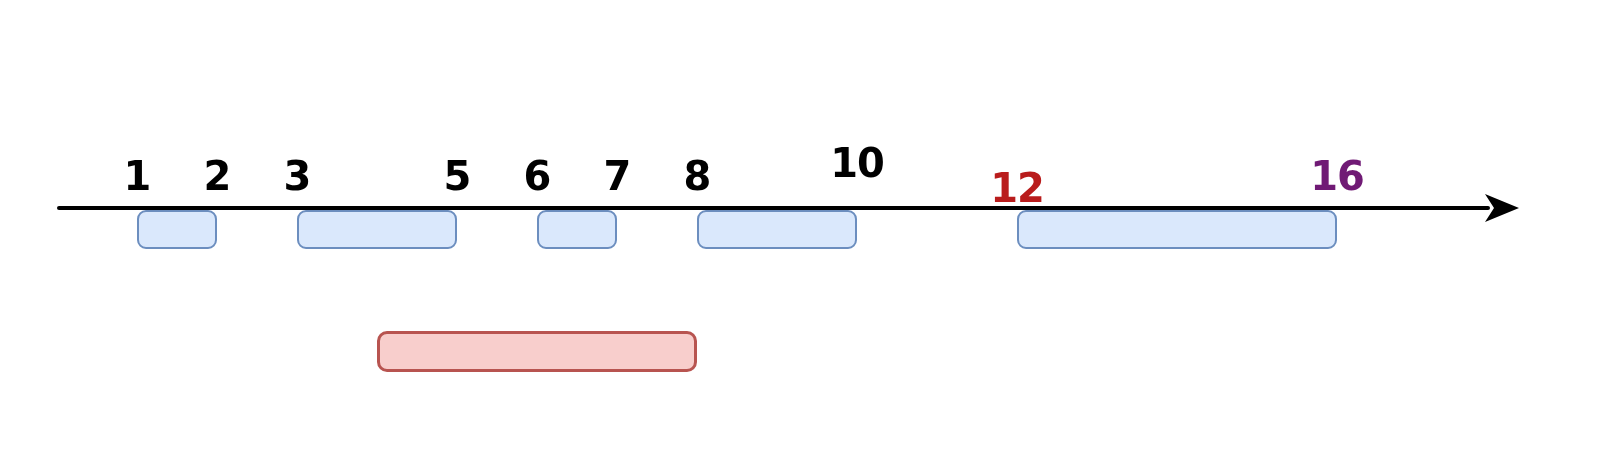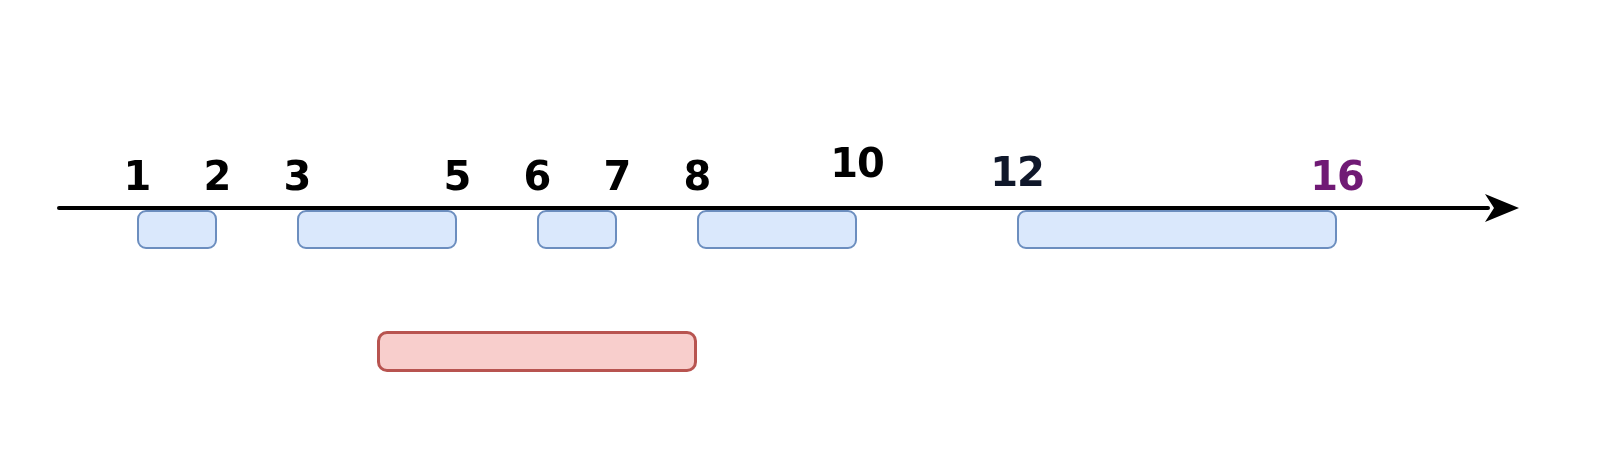--- a/index.html
+++ b/index.html
@@ -51,21 +51,21 @@
 <div class="canvas">
   <div id="labels-layer">
       <div class="tick-label" style="left: 137px; top: 156px; color: rgb(0, 0, 0);">1</div>
       <div class="tick-label" style="left: 217px; top: 156px; color: rgb(0, 0, 0);">2</div>
       <div class="tick-label" style="left: 297px; top: 156px; color: rgb(0, 0, 0);">3</div>
       <div class="tick-label" style="left: 457px; top: 156px; color: rgb(0, 0, 0);">5</div>
       <div class="tick-label" style="left: 537px; top: 156px; color: rgb(0, 0, 0);">6</div>
       <div class="tick-label" style="left: 617px; top: 156px; color: rgb(0, 0, 0);">7</div>
       <div class="tick-label" style="left: 697px; top: 156px; color: rgb(0, 0, 0);">8</div>
       <div class="tick-label" style="left: 857px; top: 143px; color: #000000;">10</div>
-      <div class="tick-label" style="left: 1017px; top: 152px; color: #0f172a;">12</div>
+      <div class="tick-label" style="left: 1017px; top: 168px; color: #b91c1c;">12</div>
       <div class="tick-label" style="left: 1337px; top: 156px; color: #701a75;">16</div>
     </div>
   <div class="axis-line" id="axis-line" style="left: 57px; top: 206px; width: 1433px; background: rgb(0, 0, 0);"></div>
   <svg class="arrowhead" id="axis-arrowhead" width="34" height="30" viewBox="0 0 34 30" style="left: 1485px; top: 193px;">
     <polygon id="arrowhead-poly" points="0,1 34,15 0,29 9,15" fill="#000000"></polygon>
   </svg>
   <div id="intervals-layer">
       <div class="interval-box" style="left: 137px; top: 210px; width: 80px; height: 39px; background: rgb(218, 232, 252); border-color: rgb(108, 142, 191);"></div>
       <div class="interval-box" style="left: 297px; top: 210px; width: 160px; height: 39px; background: rgb(218, 232, 252); border-color: rgb(108, 142, 191);"></div>
       <div class="interval-box" style="left: 537px; top: 210px; width: 80px; height: 39px; background: rgb(218, 232, 252); border-color: rgb(108, 142, 191);"></div>

